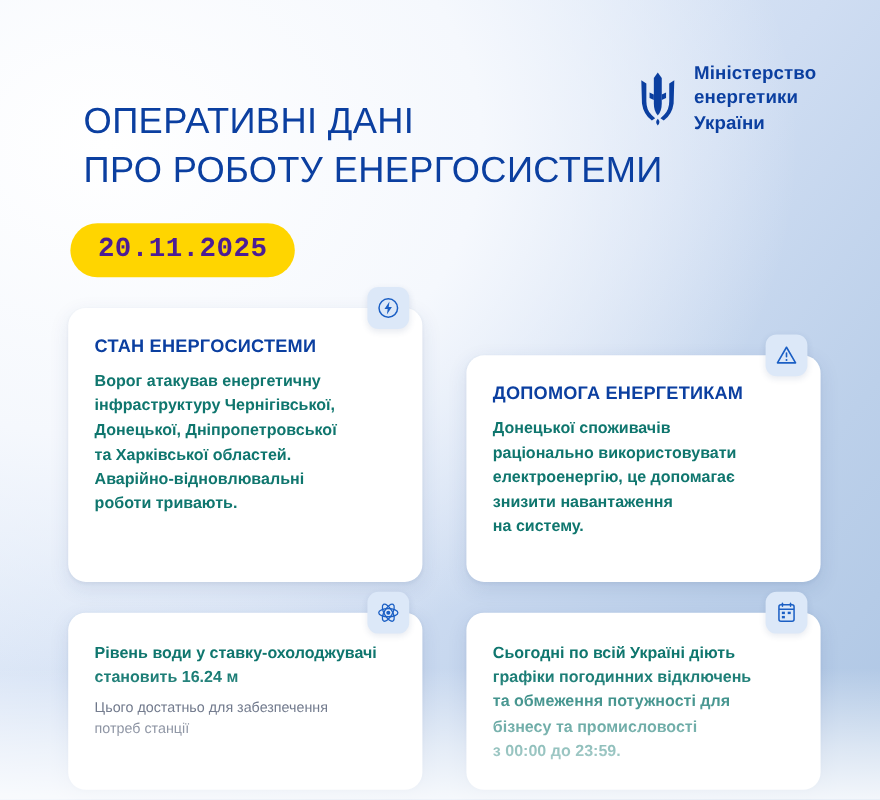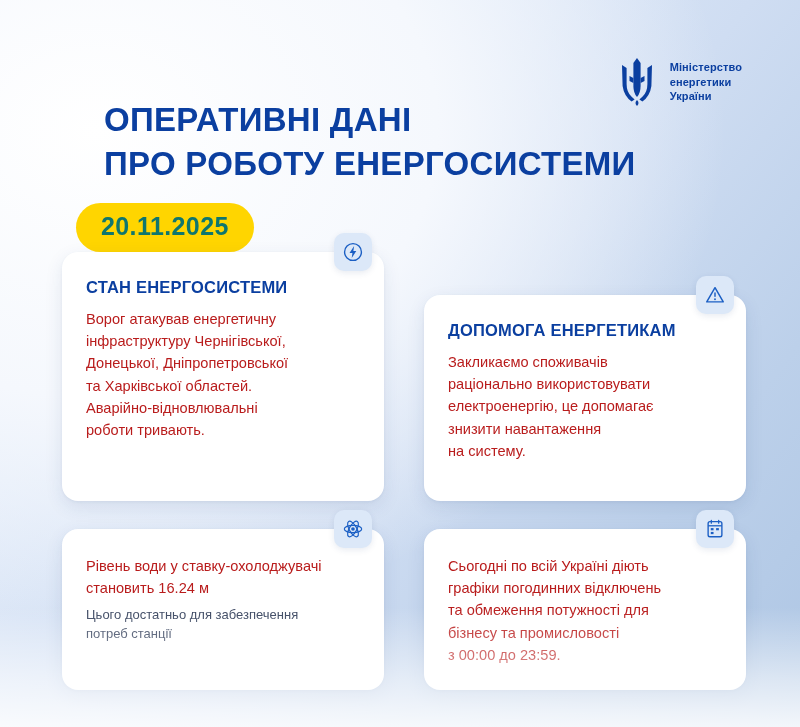--- a/index.html
+++ b/index.html
@@ -39,59 +39,59 @@
     gap: 12px;
   }
   .logo-mark {
     width: 42px;
     height: 52px;
     display: block;
   }
   .logo-text {
     color: #0b3fa0;
     font-weight: bold;
-    font-size: 11px;
+    font-size: 17px;
     line-height: 1.32;
     letter-spacing: 0.1px;
     text-align: left;
     white-space: pre-line;
   }
 
   
   .headline {
     position: absolute;
-    top: 98px;
+    top: 88px;
     left: 76px;
     color: #0b3fa0;
-    font-weight: bold;
+    font-weight: normal;
     font-size: 33px;
     line-height: 1.32;
     letter-spacing: 0.3px;
     text-transform: uppercase;
-    margin-left: 28px;
   }
   .headline-line { display: block; white-space: nowrap; }
 
   .date-badge {
     position: absolute;
     top: 203px;
-    left: 76px;
+    left: 64px;
     background: #ffd500;
-    color: #0f766e;
+    color: #4c1d95;
     font-weight: bold;
     font-size: 25px;
     letter-spacing: 0.4px;
     padding: 9px 25px 11px 25px;
     border-radius: 26px;
+    font-family: Liberation Mono, monospace;
   }
 
   
   .cards {
     position: absolute;
-    top: 252px;
+    top: 280px;
     left: 62px;
     width: 684px;
     display: grid;
     grid-template-columns: 322px 322px;
     grid-template-rows: auto auto;
     column-gap: 40px;
     row-gap: 28px;
   }
 
   .card {
@@ -108,23 +108,23 @@
 
   .card-title {
     color: #0b3fa0;
     font-weight: bold;
     font-size: 16.5px;
     letter-spacing: 0.2px;
     text-transform: uppercase;
     margin-bottom: 11px;
   }
   .card-body {
-    color: #b91c1c;
+    color: #0f766e;
     font-size: 14.6px;
-    font-weight: normal;
+    font-weight: bold;
     line-height: 1.52;
     white-space: pre-line;
   }
   .card-note {
     color: #3a4660;
     font-size: 13px;
     font-weight: normal;
     line-height: 1.45;
     margin-top: 7px;
     white-space: pre-line;
@@ -194,21 +194,21 @@
 
     <div class="card card-2">
       <div class="card-icon">
         <svg width="22" height="22" viewBox="0 0 24 24" xmlns="http://www.w3.org/2000/svg" aria-hidden="true">
           <path d="M12 4 L21 19.5 L3 19.5 Z" fill="none" stroke="#1b5fc4" stroke-width="1.6" stroke-linejoin="round"></path>
           <rect x="11.2" y="9" width="1.6" height="5.2" rx="0.8" fill="#1b5fc4"></rect>
           <circle cx="12" cy="16.6" r="1" fill="#1b5fc4"></circle>
         </svg>
       </div>
       <div class="card-title">ДОПОМОГА ЕНЕРГЕТИКАМ</div>
-      <div class="card-body">Закликаємо споживачів
+      <div class="card-body">Донецької споживачів
 раціонально використовувати
 електроенергію, це допомагає
 знизити навантаження
 на систему.</div>
     </div>
 
     <div class="card card-3">
       <div class="card-icon">
         <svg width="22" height="22" viewBox="0 0 24 24" xmlns="http://www.w3.org/2000/svg" aria-hidden="true">
           <circle cx="12" cy="12" r="2" fill="#1b5fc4"></circle>

